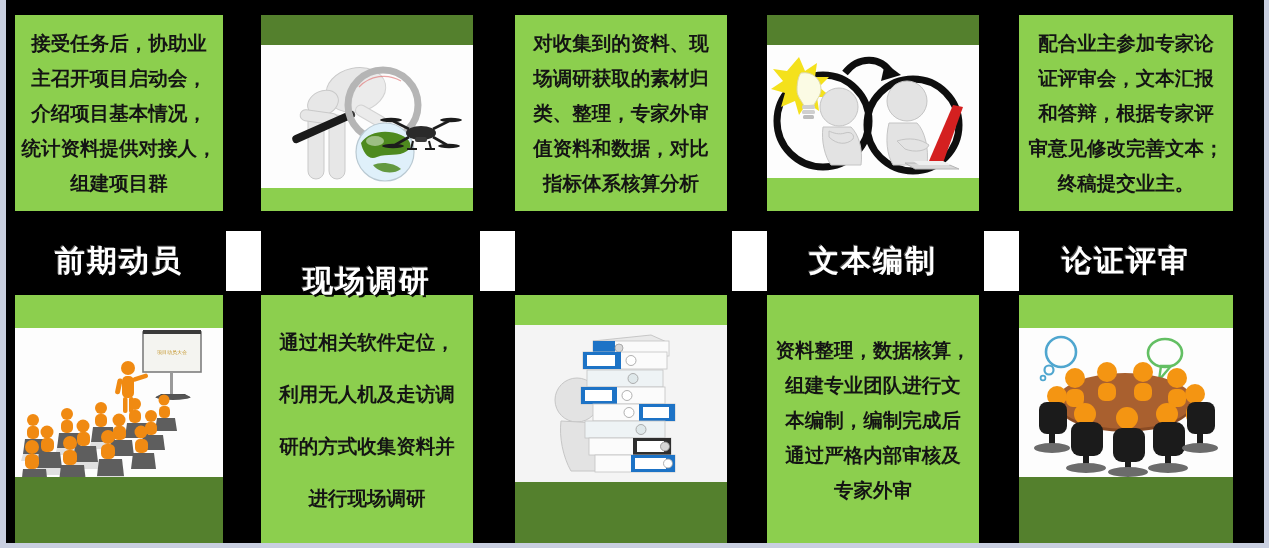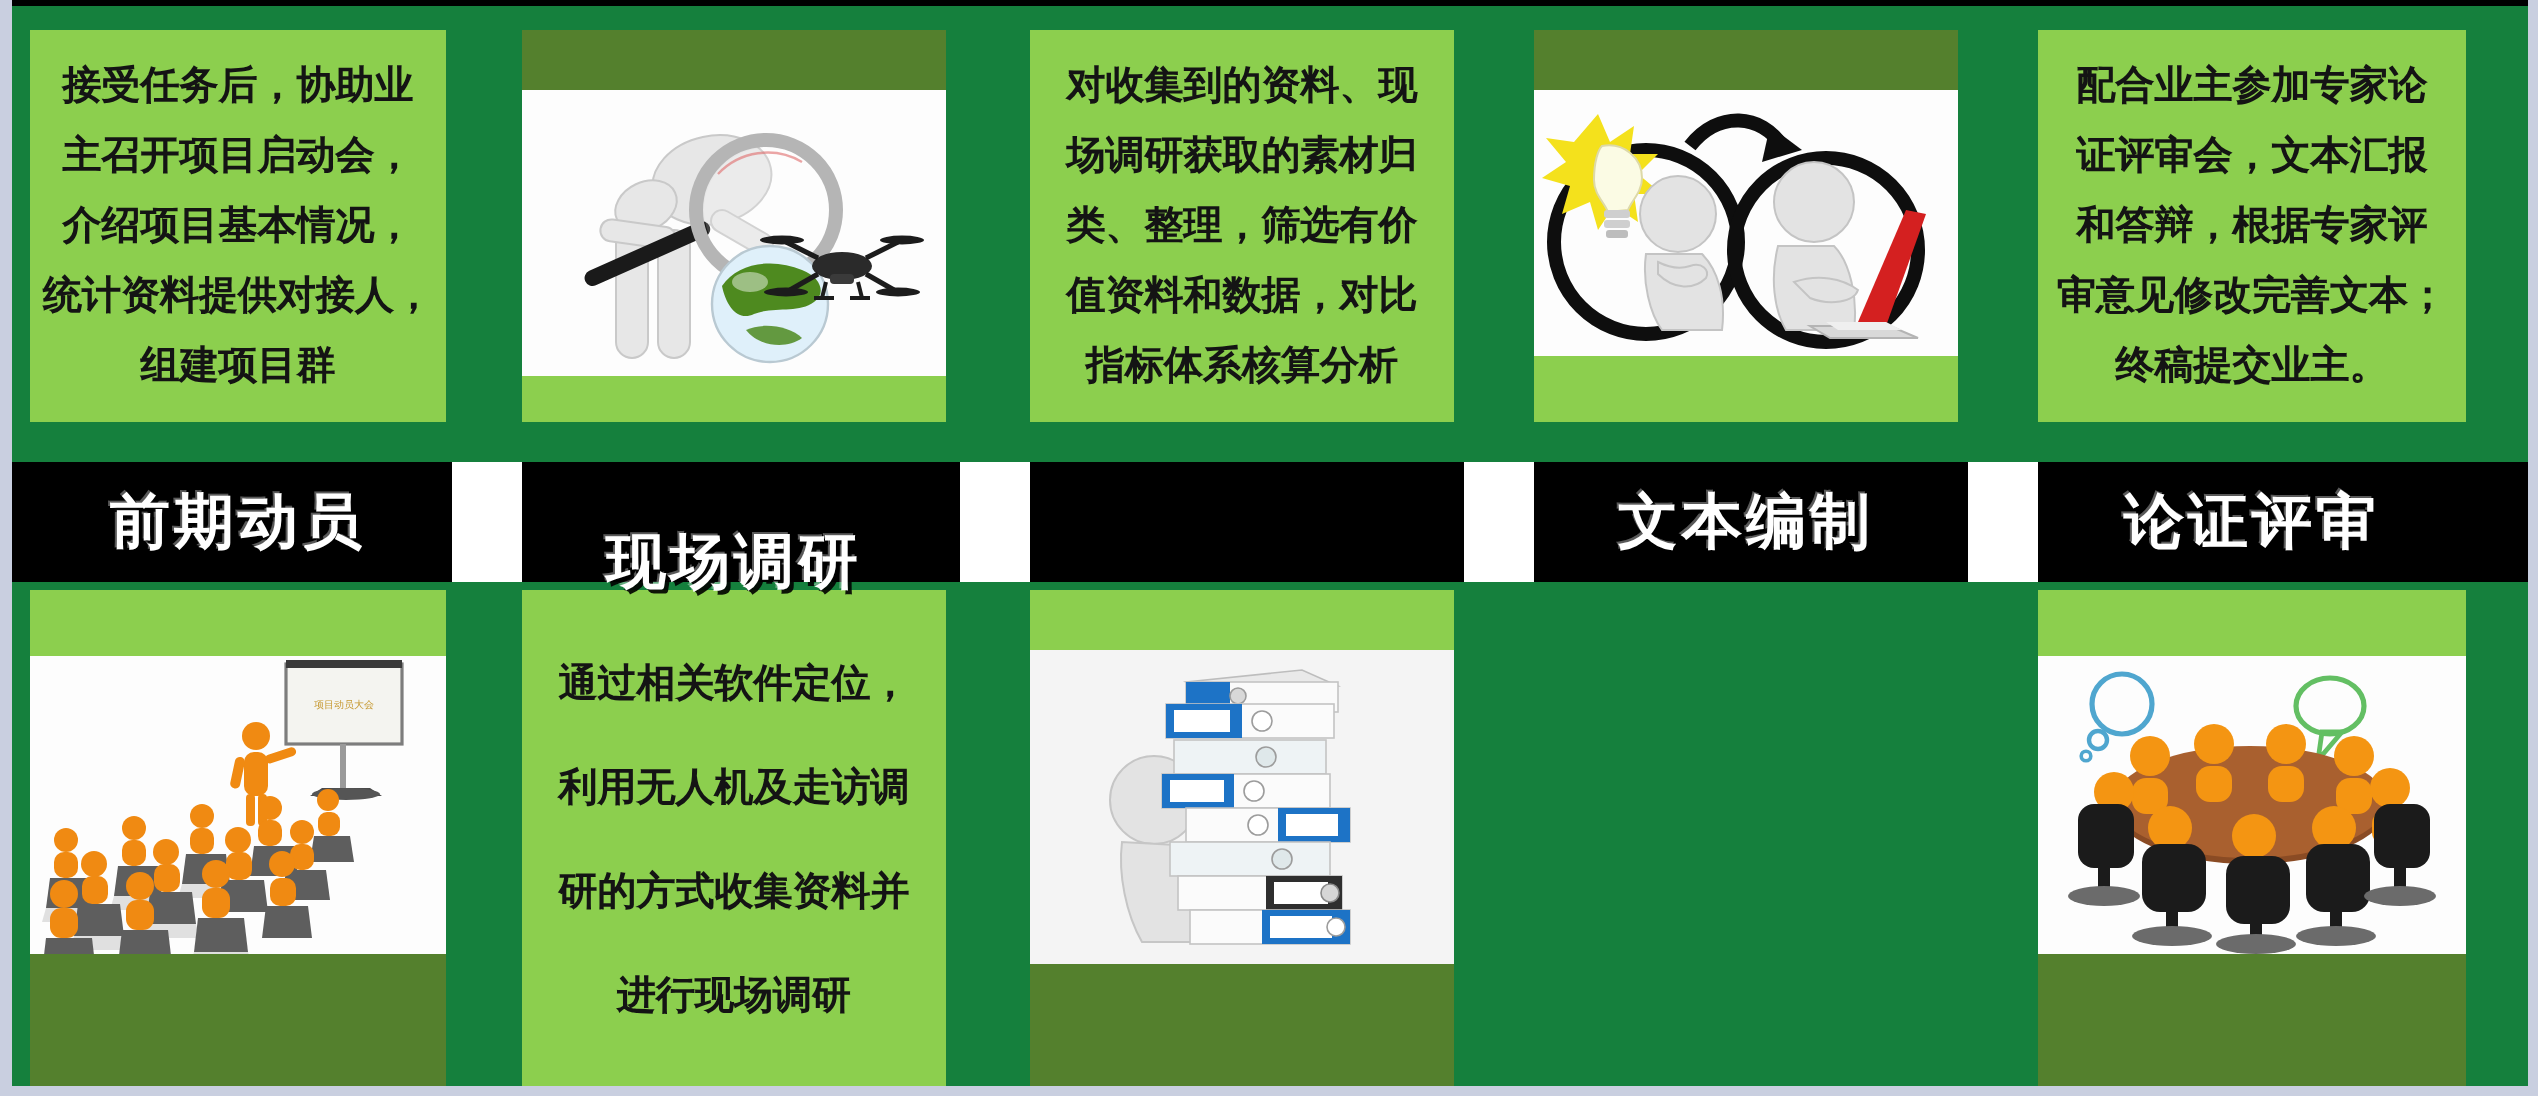--- a/index.html
+++ b/index.html
@@ -7,21 +7,21 @@
     width:1269px;height:548px;
     background:#ffffff;
     font-family:"Liberation Serif","DejaVu Serif",serif;
     overflow:hidden;
     position:relative;
   }
   .frame{
     position:absolute;inset:0;
     border:3px solid #000000;
     box-sizing:border-box;
-    background:#15803d;
+    background:#000000;
   }
   .edge-left{position:absolute;left:0;top:0;width:6px;height:548px;background:#c9cfe0;}
   .edge-right{position:absolute;right:0;top:0;width:5px;height:548px;background:#c9cfe0;}
   .edge-bottom{position:absolute;left:0;bottom:0;width:1269px;height:5px;background:#c9cfe0;}
 
   
   .col{position:absolute;top:0;height:548px;}
   .col-0{left:12px;width:208px;}
   .col-1{left:258px;width:212px;}
   .col-2{left:512px;width:212px;}
@@ -289,21 +289,21 @@
       </div>
     </div>
   </div>
 
   <div class="col col-2">
 
     <div class="card light" style="left:0;top:12px;width:212px;height:196px;">
       <div class="textblock" style="top:0;height:196px;">
         <span class="ln">对收集到的资料、现</span>
         <span class="ln">场调研获取的素材归</span>
-        <span class="ln">类、整理，筛选有价</span>
+        <span class="ln">类、整理，专家外审</span>
         <span class="ln">值资料和数据，对比</span>
         <span class="ln">指标体系核算分析</span>
       </div>
     </div>
 
     <div class="card" style="left:0;top:292px;width:212px;height:250px;">
       <div class="cap light" style="top:0;height:30px;"></div>
       <div class="media" style="top:30px;height:157px;">
         <svg width="212" height="157" viewBox="0 0 212 157">
           <rect x="0" y="0" width="212" height="157" fill="#f4f4f4"></rect>
@@ -404,20 +404,29 @@
           <g>
             <path d="M162 116 L186 60 L196 62 L176 118 Z" fill="#d42020"></path>
             <path d="M138 118 L178 118 L192 124 L148 124 Z" fill="#d9d9d9" stroke="#b4b4b4" stroke-width="1"></path>
             <path d="M146 116 L176 116 L184 120 L152 120 Z" fill="#efefef"></path>
           </g>
         </svg>
       </div>
       <div class="cap light" style="top:163px;height:33px;"></div>
     </div>
 
+    <div class="card light" style="left:0;top:292px;width:212px;height:250px;">
+      <div class="textblock" style="top:0;height:250px;">
+        <span class="ln">资料整理，数据核算，</span>
+        <span class="ln">组建专业团队进行文</span>
+        <span class="ln">本编制，编制完成后</span>
+        <span class="ln">通过严格内部审核及</span>
+        <span class="ln">专家外审</span>
+      </div>
+    </div>
   </div>
 
   <div class="col col-4">
 
     <div class="card light" style="left:0;top:12px;width:214px;height:196px;">
       <div class="textblock" style="top:0;height:196px;">
         <span class="ln">配合业主参加专家论</span>
         <span class="ln">证评审会，文本汇报</span>
         <span class="ln">和答辩，根据专家评</span>
         <span class="ln">审意见修改完善文本；</span>

